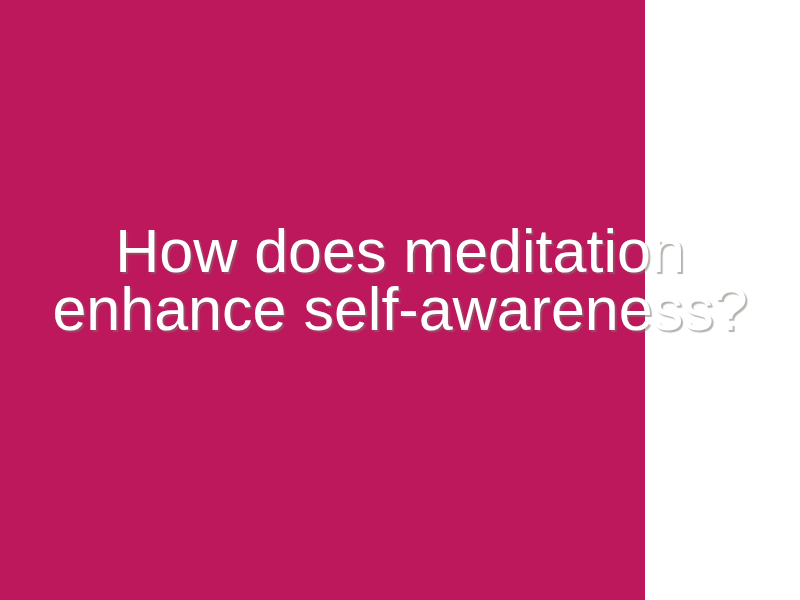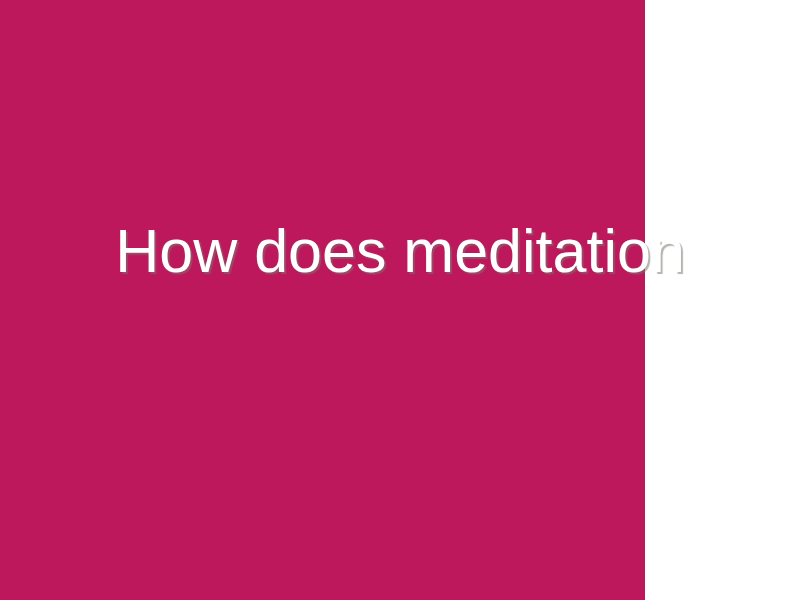--- a/index.html
+++ b/index.html
@@ -56,16 +56,17 @@
 </style>
 </head>
 <body>
 
 <div class="title-card">
 
   <div class="title-block">
 
     <span class="title-line title-line-1">How does meditation</span>
 
+    <span class="title-line title-line-2">enhance self-awareness?</span>
 
   </div>
 
 </div>
 
 </body></html>

